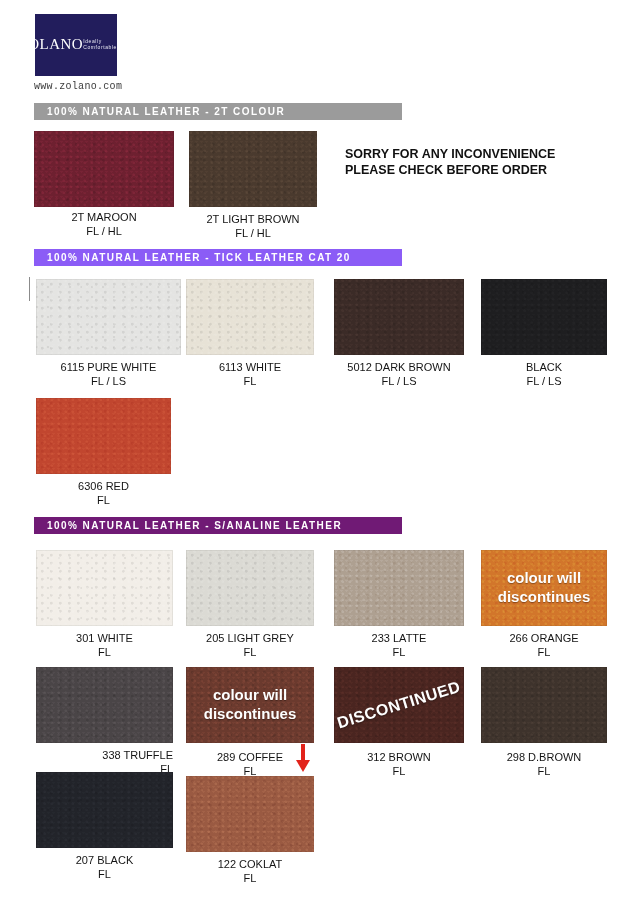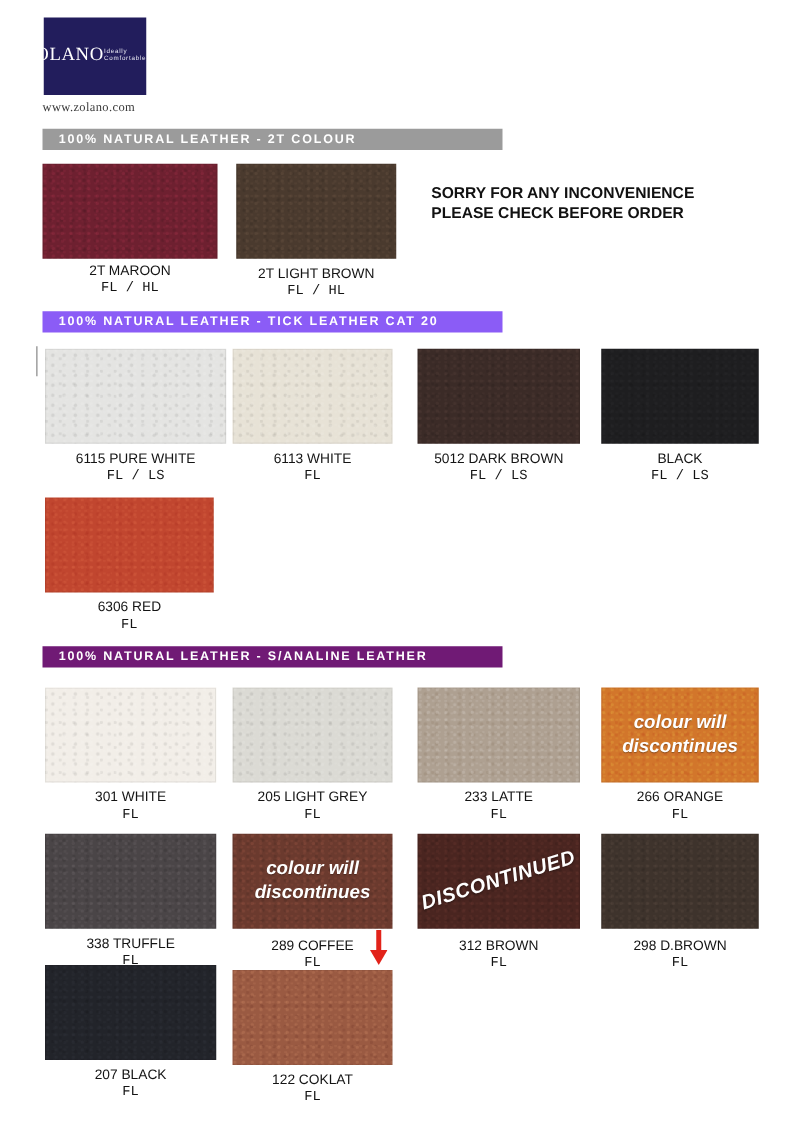--- a/index.html
+++ b/index.html
@@ -25,21 +25,21 @@
     font-size:15px;letter-spacing:.5px;line-height:1;
     font-weight:400;
   }
   .logo-word .cap{font-size:19px;}
   .logo-tag{
     color:#e8e8f2;font-size:5px;letter-spacing:.6px;margin-top:3px;
     font-family:"Liberation Sans", sans-serif;
   }
   .logo-url{
     margin-top:5px;font-size:10px;color:#3a3a3a;letter-spacing:.3px;
-    font-family:Liberation Serif, serif;
+    font-family:Liberation Mono, monospace;
   }
 
   
   .banner{
     position:absolute;left:34px;width:368px;height:17px;
     background:#9b9b9b;
     display:flex;align-items:center;
   }
   .banner span{
     color:#ffffff;font-size:10px;font-weight:bold;
@@ -50,21 +50,20 @@
   
   .swatch{
     position:absolute;
     box-sizing:border-box;
   }
   .chip{
     width:100%;height:100%;
     position:relative;
     background-repeat:repeat;
     box-shadow:inset 0 0 0 1px rgba(0,0,0,.06);
-    font-style:italic;
   }
   .grain{
     position:absolute;inset:0;
     opacity:.5;
     background-image:
       radial-gradient(circle at 25% 30%, rgba(255,255,255,.30) 0 1px, transparent 1.6px),
       radial-gradient(circle at 70% 65%, rgba(0,0,0,.22) 0 1px, transparent 1.8px),
       radial-gradient(circle at 50% 10%, rgba(255,255,255,.18) 0 1px, transparent 1.4px),
       radial-gradient(circle at 10% 80%, rgba(0,0,0,.18) 0 1px, transparent 1.5px);
     background-size:7px 6px, 9px 8px, 5px 5px, 11px 10px;
@@ -88,21 +87,21 @@
     text-shadow:0 1px 2px rgba(0,0,0,.4);
     pointer-events:none;
   }
 
   .caption{
     position:absolute;
     text-align:center;
     font-size:11px;line-height:14px;color:#141414;
     white-space:nowrap;
   }
-  .caption .sub{display:block;font-family:Liberation Mono, monospace;}
+  .caption .sub{display:block;}
 
   
   .note{
     position:absolute;left:345px;top:146px;
     font-size:12.5px;font-weight:bold;line-height:16px;
     color:#111;white-space:nowrap;
   }
 
   
   .tick-mark{
@@ -256,21 +255,21 @@
   <div class="caption" style="left:481px;top:631px;width:126px;">
     <span>266 ORANGE</span>
     <span class="sub">FL</span>
   </div>
 
   <div class="swatch" style="left:36px;top:667px;width:137px;height:76px;">
     <div class="chip" id="c-truffle" style="background-color: rgb(74, 69, 71);">
         <div class="grain"></div>
       </div>
   </div>
-  <div class="caption" style="left:36px;top:748px;width:137px;">
+  <div class="caption" style="left:36px;top:748px;width:137px;text-align:right;">
     <span>338 TRUFFLE</span>
     <span class="sub">FL</span>
   </div>
 
   <div class="swatch" style="left:186px;top:667px;width:128px;height:76px;">
     <div class="chip" id="c-coffee" style="background-color: rgb(107, 58, 46);">
       <div class="grain"></div>
       <div class="chip-note">
         <div>colour  will</div>
         <div>discontinues</div>

